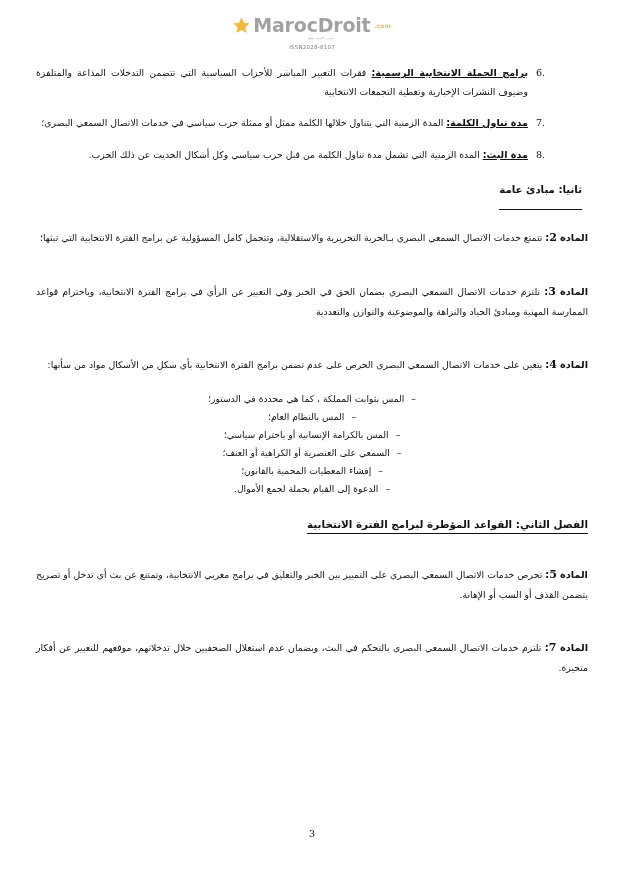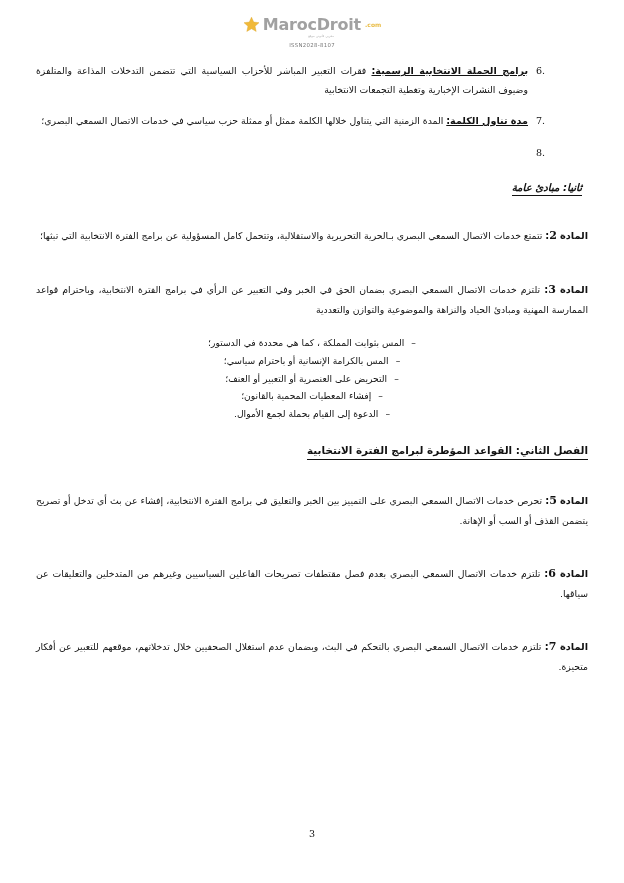--- a/index.html
+++ b/index.html
@@ -43,21 +43,21 @@
   }
   .logo-star {
     width: 17px;
     height: 17px;
     position: relative;
     display: inline-block;
   }
   .logo-star svg { display: block; }
   .logo-wordmark {
     font-family: "DejaVu Sans", "Liberation Sans", sans-serif;
-    font-size: 16px;
+    font-size: 19px;
     font-weight: 600;
     letter-spacing: -0.2px;
     color: #9a9a9a;
     line-height: 1;
   }
   .logo-tld {
     font-size: 6px;
     color: #e8b83a;
     font-weight: 700;
     margin-left: 1px;
@@ -123,22 +123,21 @@
   .section-heading {
     text-align: center;
     margin: 20px 0 14px 0;
     font-family: "DejaVu Sans", "Liberation Sans", sans-serif;
     font-size: 10.2px;
     font-weight: bold;
     color: #111;
   }
   .section-heading span.u {
     border-bottom: 1.1px solid #111;
-    padding-bottom: 2px;
-    font-style: italic;
+    padding-bottom: 14px;
   }
 
   .heading-right {
     text-align: right;
     padding-right: 6px;
   }
 
   .article {
     font-family: "DejaVu Sans", "Liberation Sans", sans-serif;
     font-size: 9.3px;
@@ -233,58 +232,62 @@
 
     <div class="num-item">
       <div class="num-marker">7.</div>
       <div class="num-body">
         <span class="lead">مدة تناول الكلمة:</span><span> المدة الزمنية التي يتناول خلالها  الكلمة ممثل أو ممثلة حزب سياسي  في خدمات الاتصال السمعي البصري؛</span>
       </div>
     </div>
 
     <div class="num-item">
       <div class="num-marker">8.</div>
+      <div class="num-body">
+        <span class="lead">مدة البث:</span><span> المدة الزمنية التي تشمل مدة تناول الكلمة من قبل حزب سياسي وكل أشكال الحديث عن ذلك الحزب.</span>
+      </div>
     </div>
 
     <div class="section-heading heading-right">
       <span class="u">ثانيا: مبادئ عامة</span>
     </div>
 
     <div class="article">
       <span class="art-label">المادة</span>
       <span class="art-num">2</span><span class="art-label">:</span><span> تتمتع خدمات الاتصال السمعي البصري بـالحرية التحريرية  والاستقلالية، وتتحمل كامل المسؤولية عن   برامج الفترة الانتخابية التي تبثها؛</span>
     </div>
 
     <div class="article">
       <span class="art-label">المادة</span>
       <span class="art-num">3</span><span class="art-label">:</span><span> تلتزم خدمات الاتصال السمعي البصري   بضمان الحق في الخبر وفي التعبير عن الرأي في برامج الفترة الانتخابية، وباحترام قواعد الممارسة المهنية ومبادئ الحياد والنزاهة والموضوعية والتوازن والتعددية</span>
     </div>
 
+    <div class="article">
+      <span class="art-label">المادة</span>
+      <span class="art-num">4</span><span class="art-label">:</span><span> يتعين على خدمات  الاتصال السمعي البصري الحرص على عدم تضمن برامج الفترة الانتخابية      بأي شكل من الأشكال مواد من شأنها:</span>
+    </div>
 
     <ul class="dash-list">
       <li><span class="dash">–</span><span>المس بثوابت المملكة ، كما هي محددة في الدستور؛</span></li>
+      <li><span class="dash">–</span><span>المس بالنظام العام؛</span></li>
       <li><span class="dash">–</span><span>المس بالكرامة الإنسانية أو باحترام سياسي؛</span></li>
-      <li><span class="dash">–</span><span>التحريض على العنصرية أو التعبير أو العنف؛</span></li>
+      <li><span class="dash">–</span><span>السمعي على العنصرية أو الكراهية أو العنف؛</span></li>
       <li><span class="dash">–</span><span>إفشاء المعطيات المحمية بالقانون؛</span></li>
       <li><span class="dash">–</span><span>الدعوة إلى القيام بحملة لجمع الأموال.</span></li>
     </ul>
 
     <div class="chapter-heading">
       <span class="u">الفصل الثاني: القواعد المؤطرة لبرامج الفترة الانتخابية</span>
     </div>
 
     <div class="article">
       <span class="art-label">المادة</span>
-      <span class="art-num">5</span><span class="art-label">:</span><span> تحرص خدمات الاتصال السمعي البصري على التمييز بين الخبر والتعليق في برامج الفترة الانتخابية، إفشاء عن بث أي تدخل أو تصريح يتضمن القذف أو السب أو الإهانة.</span>
-    </div>
-
-    <div class="article">
-      <span class="art-label">المادة</span>
-      <span class="art-num">6</span><span class="art-label">:</span><span> تلتزم خدمات الاتصال السمعي البصري  بعدم فصل مقتطفات تصريحات  الفاعلين السياسيين وغيرهم من المتدخلين والتعليقات عن سياقها.</span>
-    </div>
+      <span class="art-num">5</span><span class="art-label">:</span><span> تحرص خدمات الاتصال السمعي البصري على التمييز بين الخبر والتعليق في برامج مغربي الانتخابية، وتمتنع عن بث أي تدخل أو تصريح يتضمن القذف أو السب أو الإهانة.</span>
+    </div>
+
 
     <div class="article">
       <span class="art-label">المادة</span>
       <span class="art-num">7</span><span class="art-label">:</span><span> تلتزم  خدمات الاتصال السمعي البصري  بالتحكم في البث، وبضمان   عدم استغلال الصحفيين خلال تدخلاتهم، موقعهم للتعبير عن أفكار متحيزة.</span>
     </div>
 
   </div>
 
   <div class="page-number">3</div>
 

